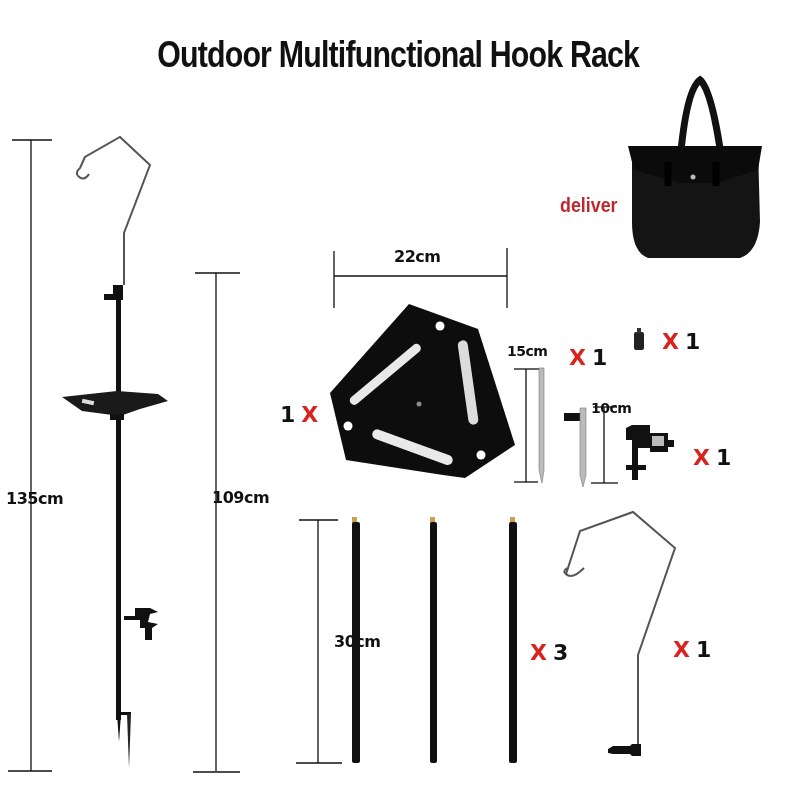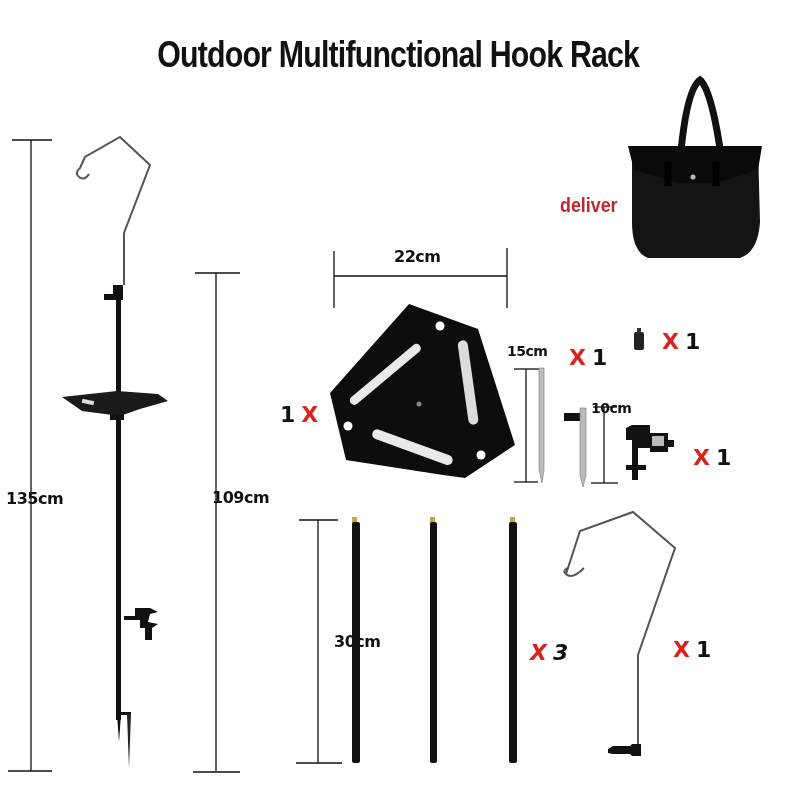--- a/index.html
+++ b/index.html
@@ -145,20 +145,20 @@
 </div>
 <div class="qty" style="left:563px; top:345px;">
   <span class="x">X</span><span>1</span>
 </div>
 <div class="qty" style="left:656px; top:329px;">
   <span class="x">X</span><span>1</span>
 </div>
 <div class="qty" style="left:687px; top:445px;">
   <span class="x">X</span><span>1</span>
 </div>
-<div class="qty" style="left:524px; top:640px;font-style:italic;">
+<div class="qty" style="left:524px; top:640px;">
   <span class="x">X</span><span>3</span>
 </div>
 <div class="qty" style="left:667px; top:637px;">
   <span class="x">X</span><span>1</span>
 </div>
 
 <div class="deliver">deliver</div>
 
 </body></html>

